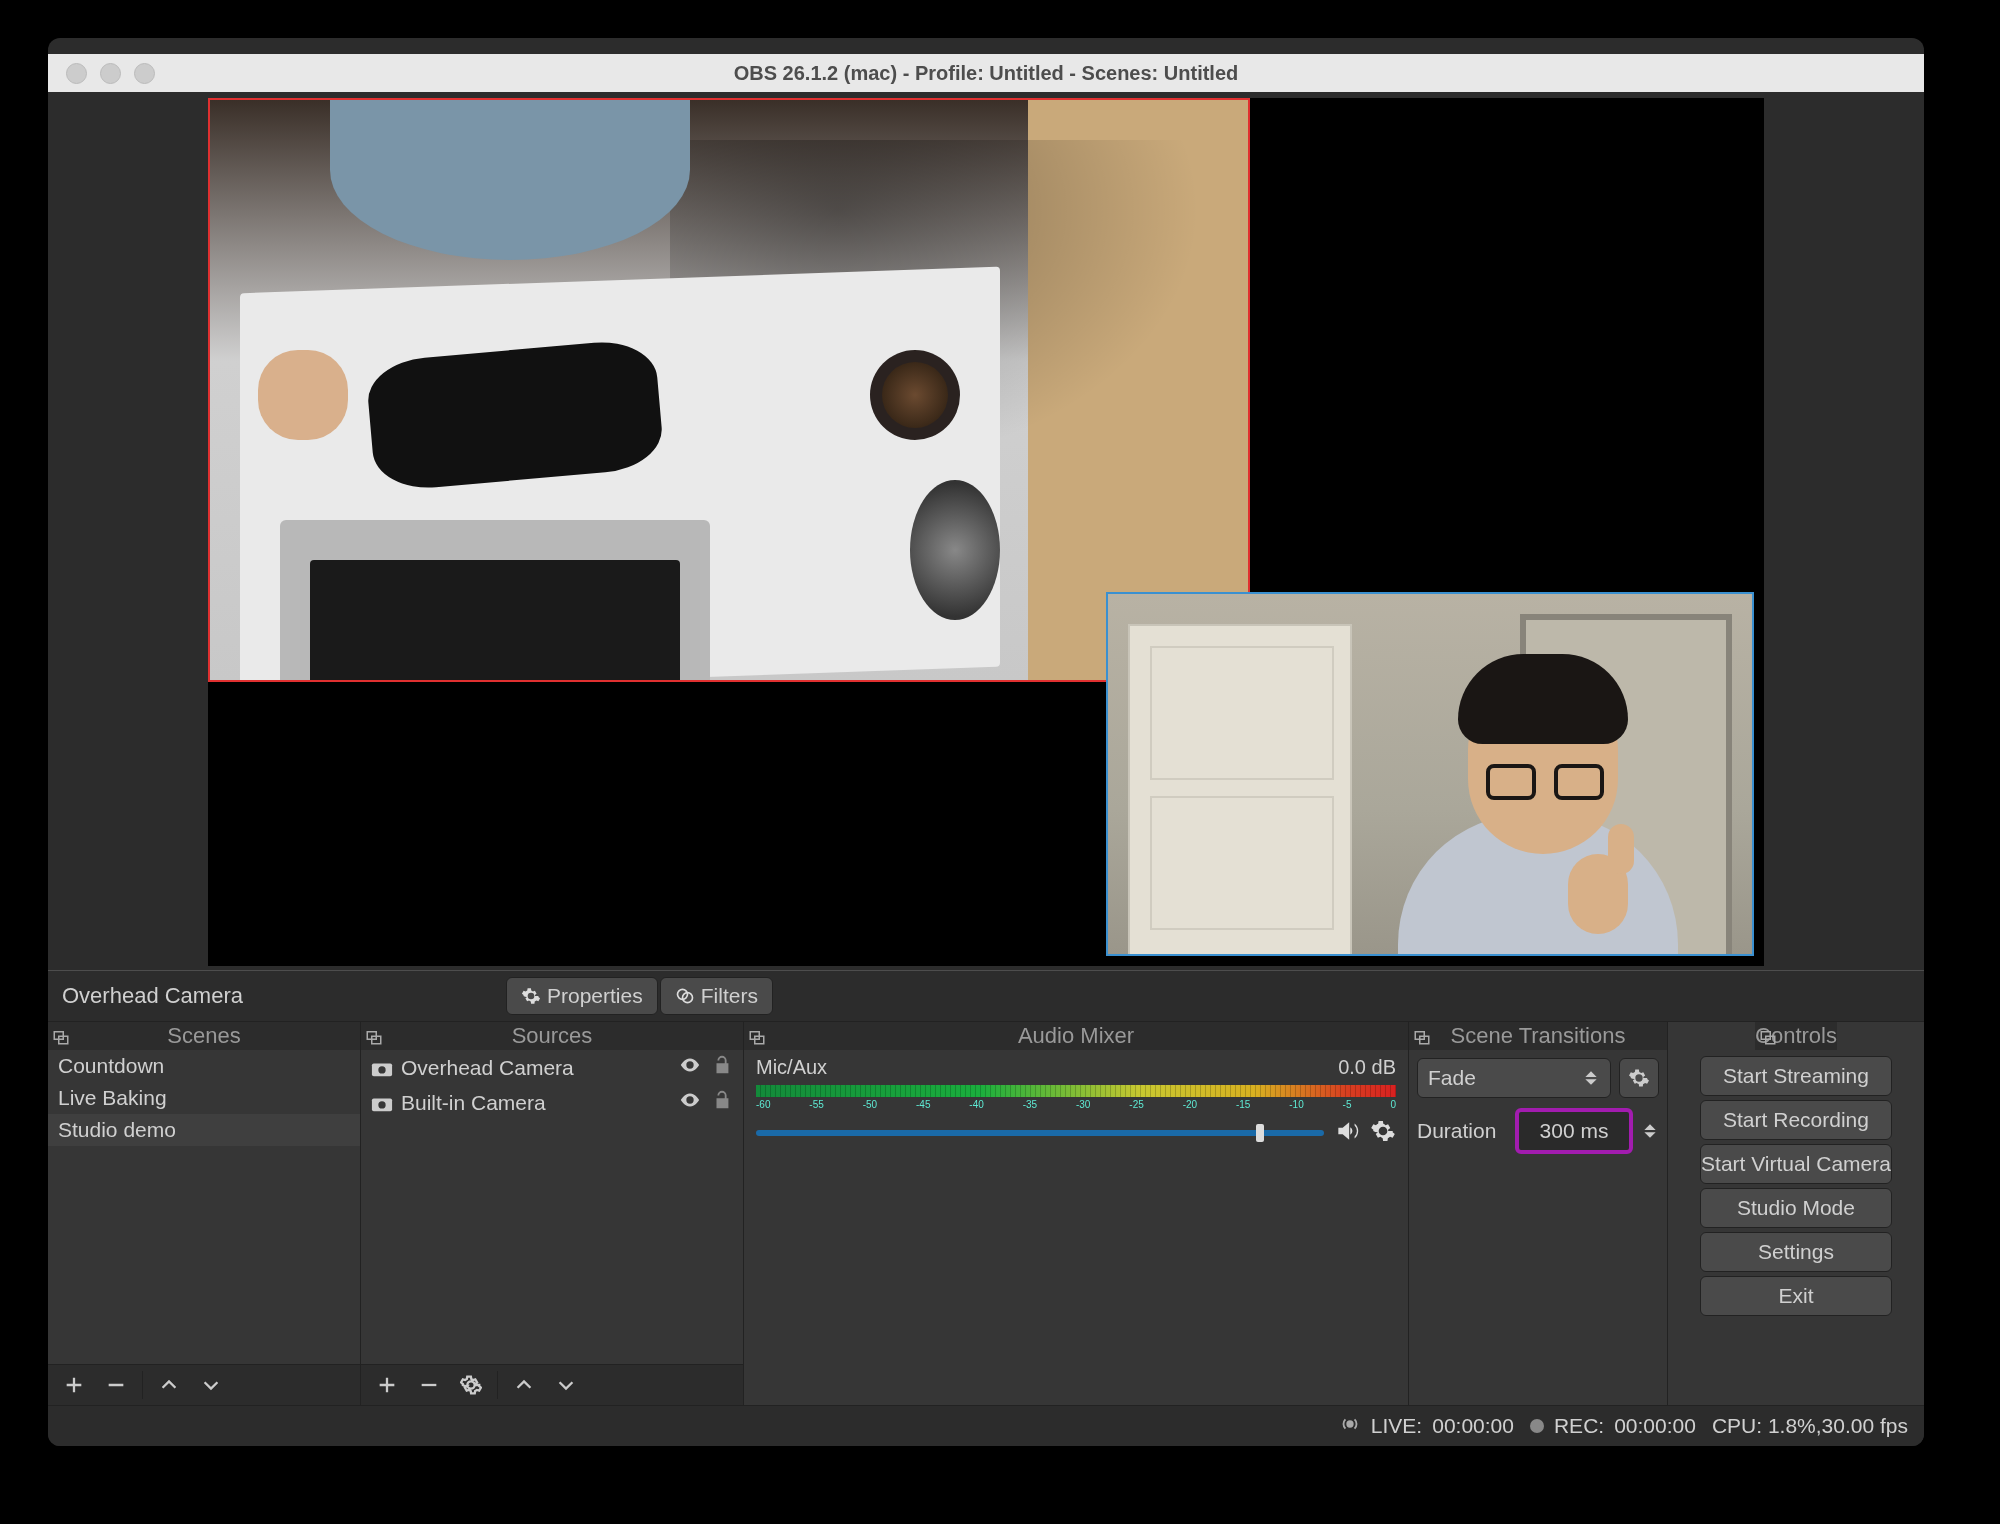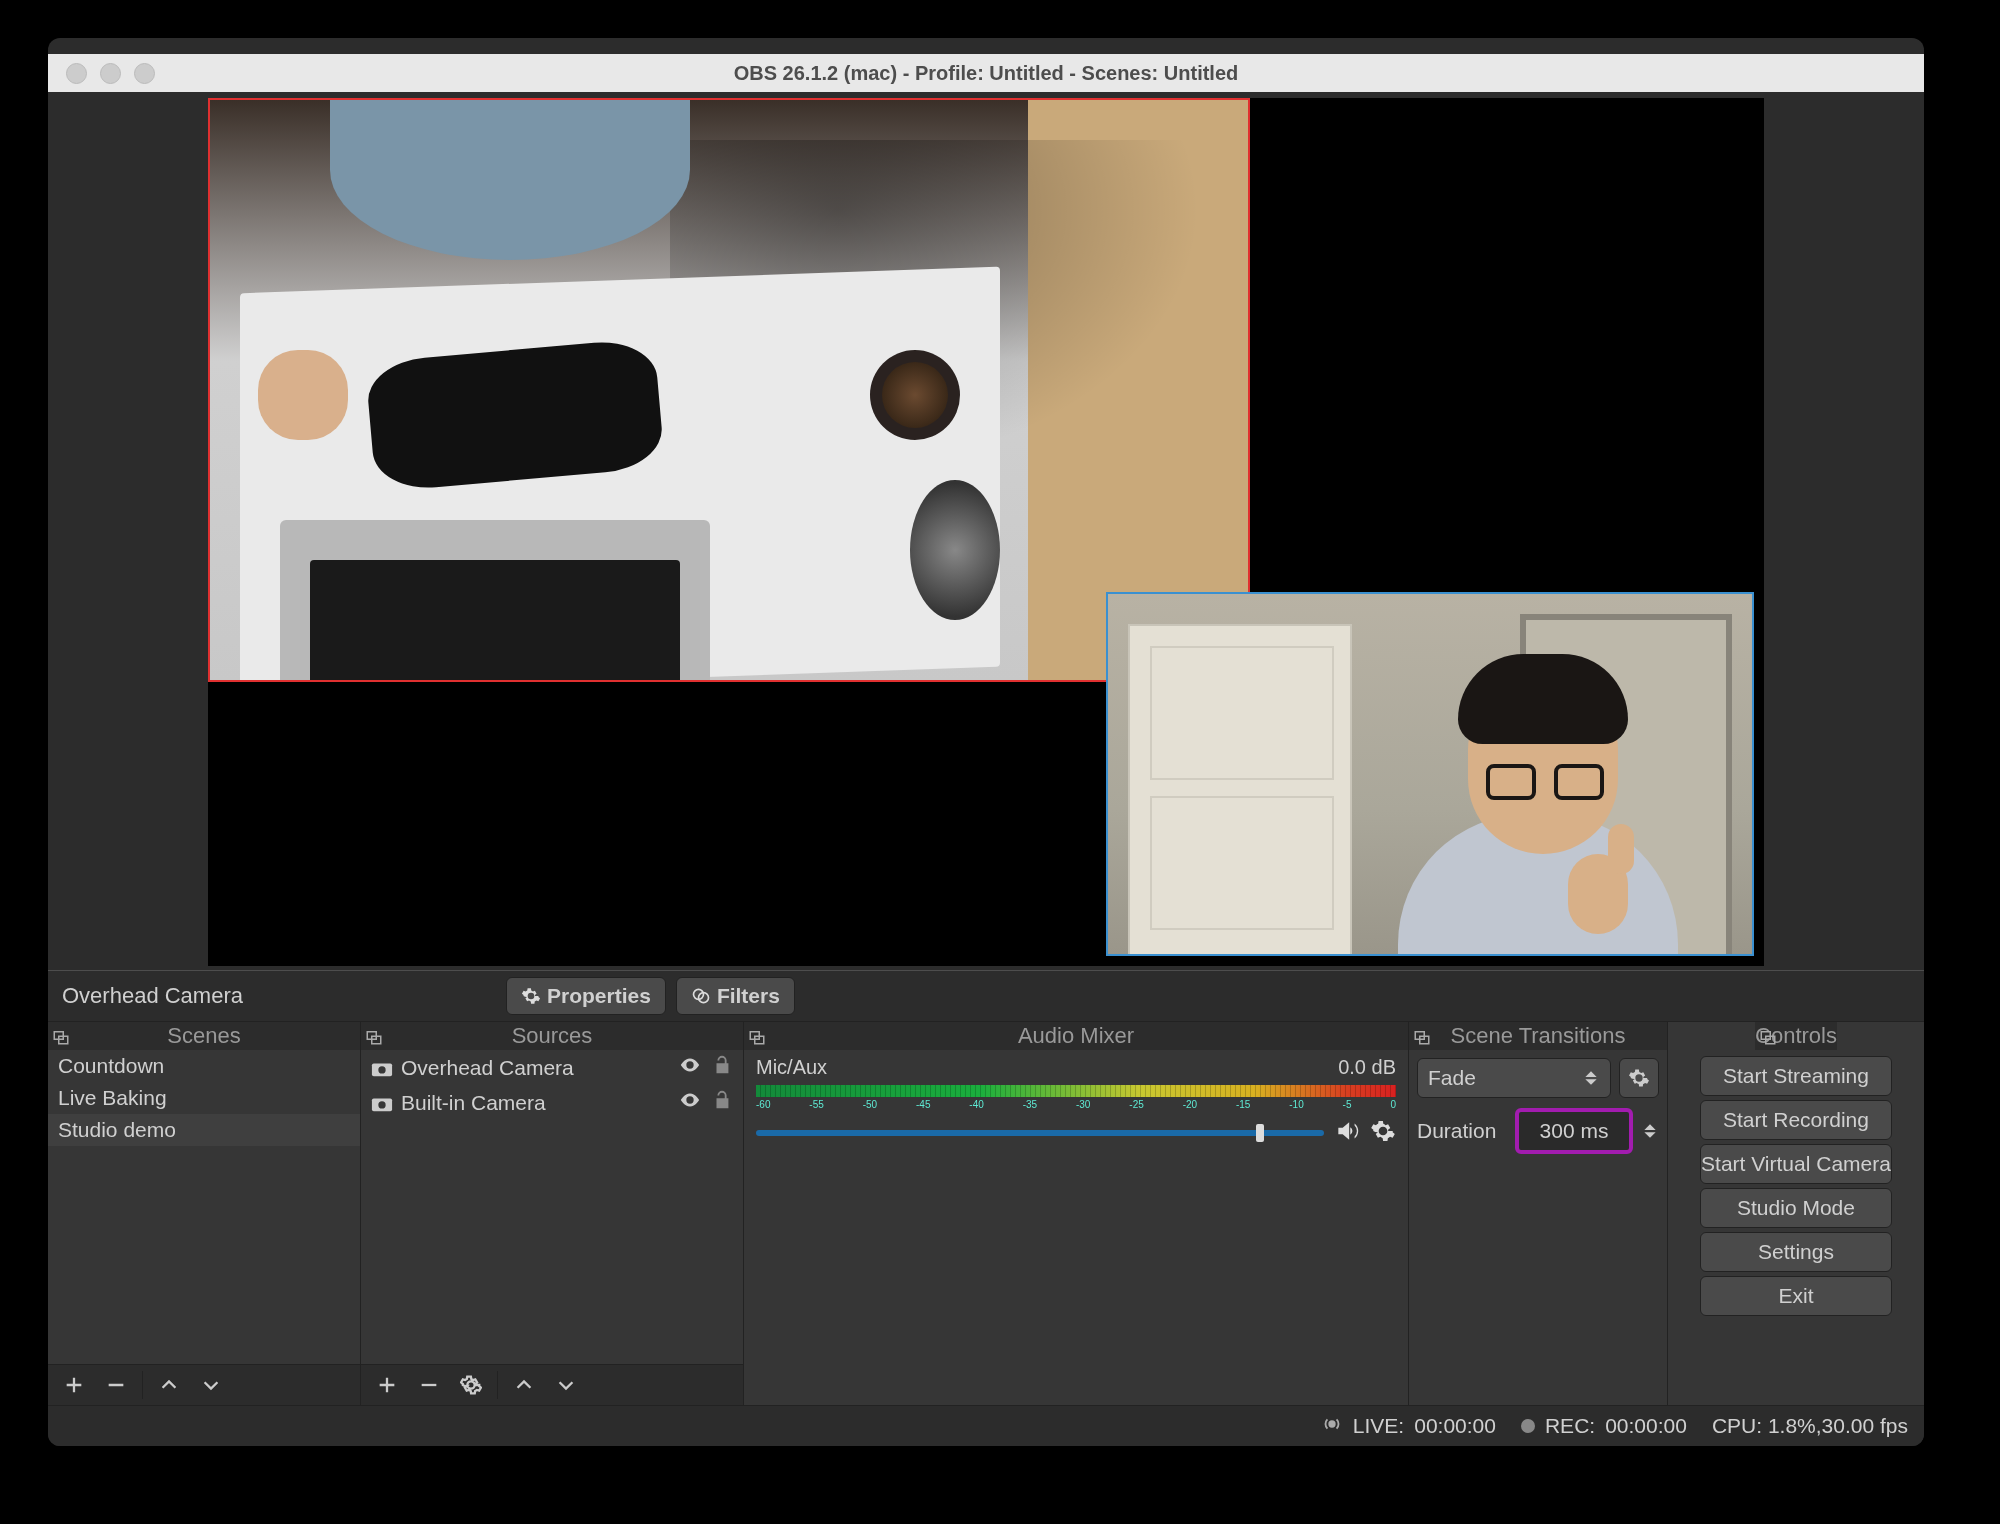--- a/index.html
+++ b/index.html
@@ -124,21 +124,21 @@
     border-top: 1px solid var(--border);
     background: var(--bg-med);
   }
   .context-label {
     color: var(--text);
     font-size: 22px;
     padding: 0 6px;
     flex: 0 0 auto;
     width: 430px;
   }
-  .ctx-buttons { display:flex; gap:10px;font-weight:bold; }
+  .ctx-buttons { display:flex; gap:2px; }
   .ctx-btn {
     background: var(--bg-button);
     color: var(--text);
     font-size: 21px;
     padding: 6px 14px;
     border-radius: 6px;
     border: 1px solid #222;
     display:flex; align-items:center; gap:6px;
   }
   .ctx-btn svg { width:20px; height:20px; fill:#ddd;}
@@ -235,21 +235,21 @@
     border:1px solid #222;border-radius:6px;
     color:var(--text);font-size:21px;
     display:flex;align-items:center;justify-content:center;
   }
 
   
   .statusbar{
     height:40px;background:var(--bg-med);
     border-top:1px solid #222;
     display:flex;align-items:center;justify-content:flex-end;
-    padding:0 16px;gap:25px;
+    padding:0 16px;gap:16px;
     color:var(--text);font-size:21px;
   }
   .status-item{display:flex;align-items:center;gap:10px;}
   .dot{width:14px;height:14px;border-radius:50%;background:#888;}
   .live-ico svg{width:22px;height:22px;fill:none;stroke:#aaa;stroke-width:2;}
 
   
   .p-scenes{width:312px;}
   .p-sources{width:382px;}
   .p-mixer{flex:1;}

